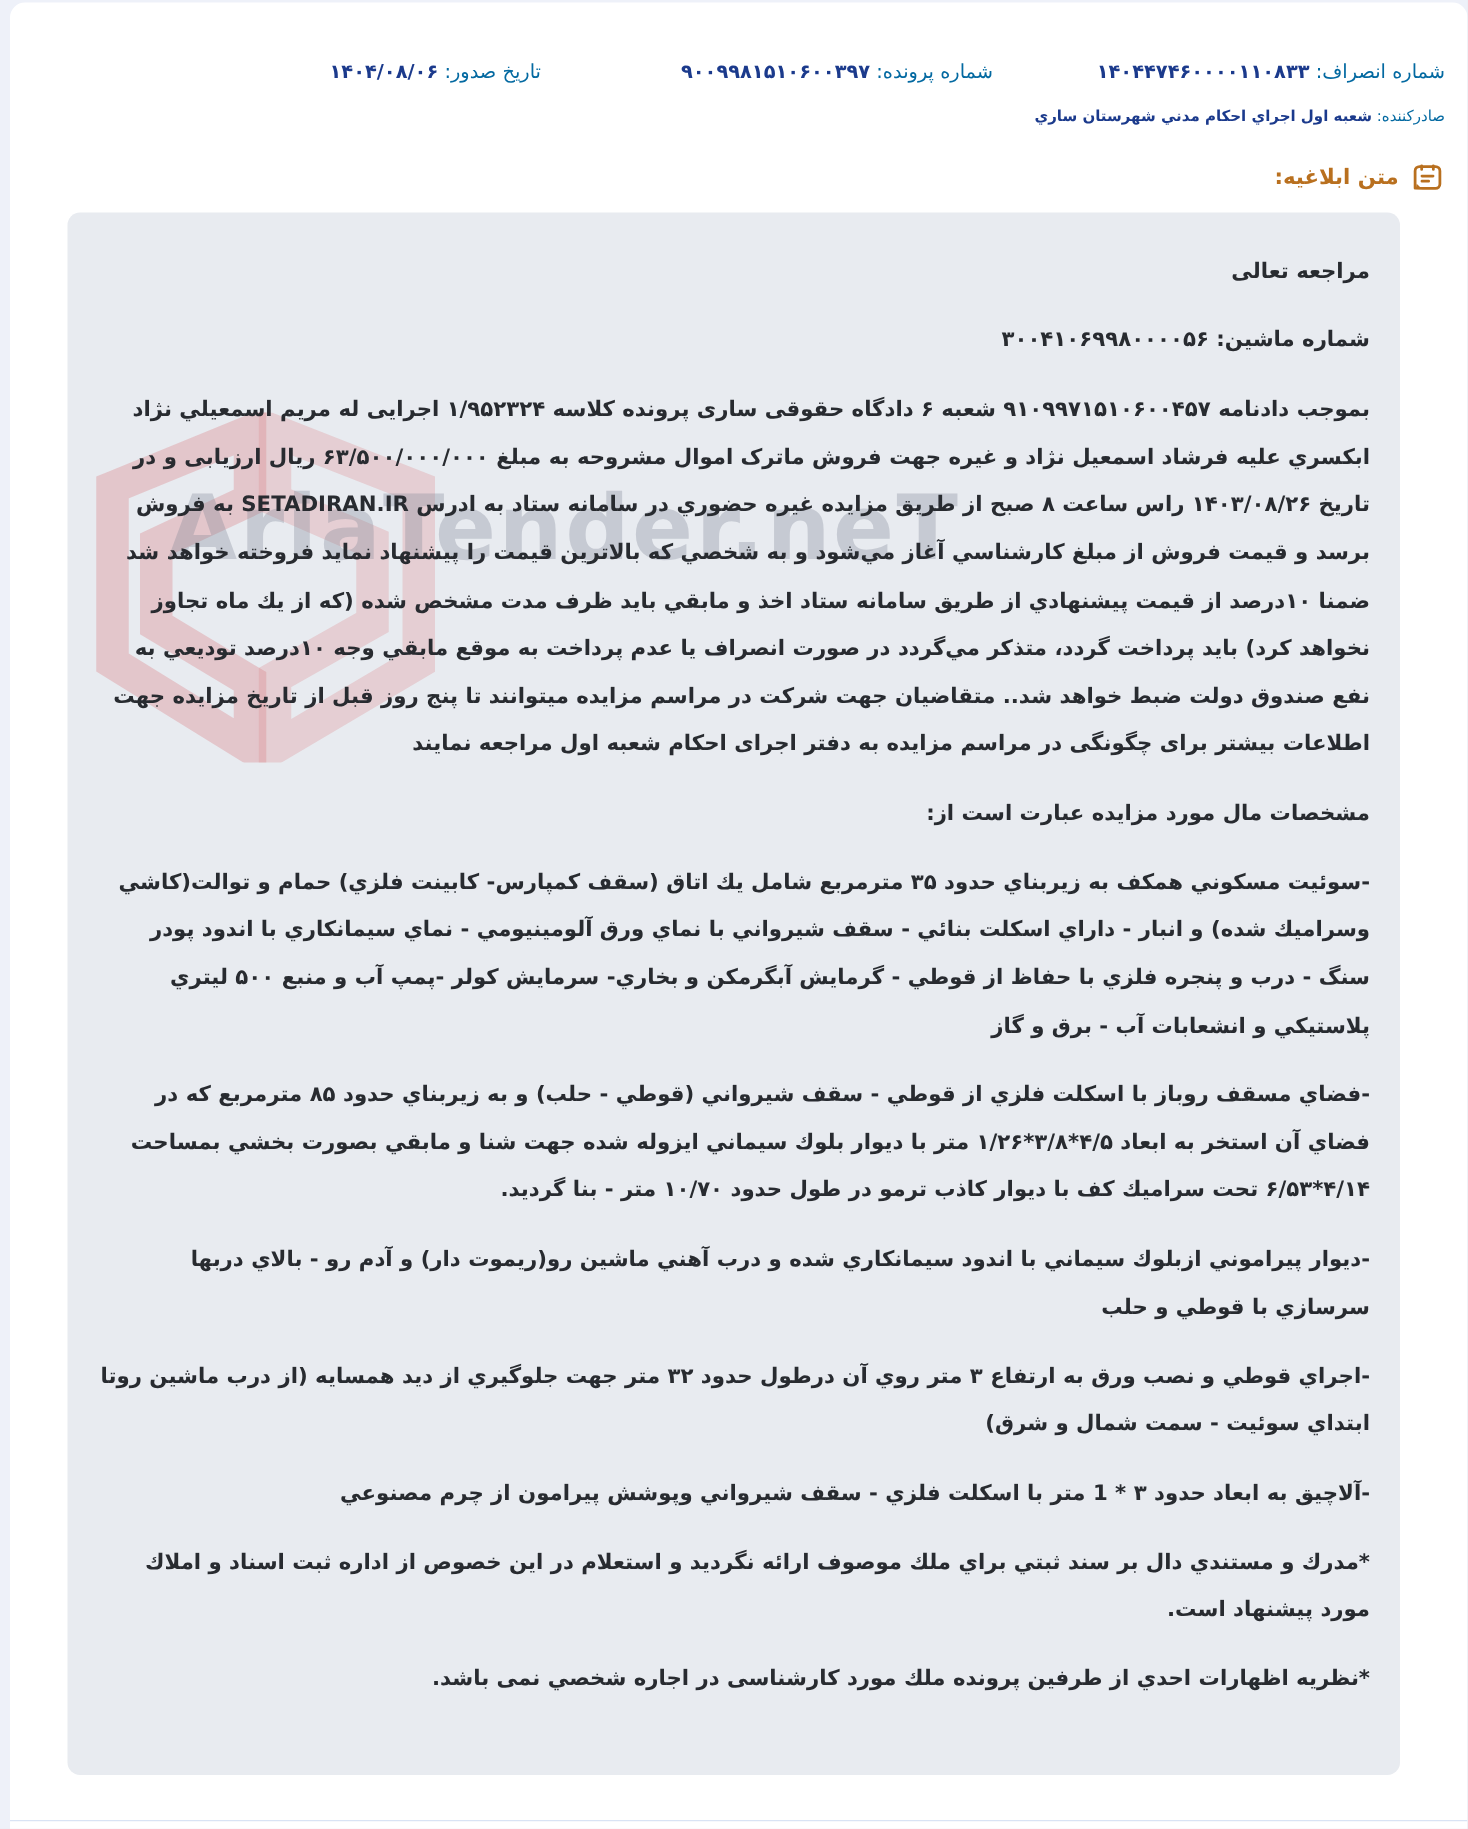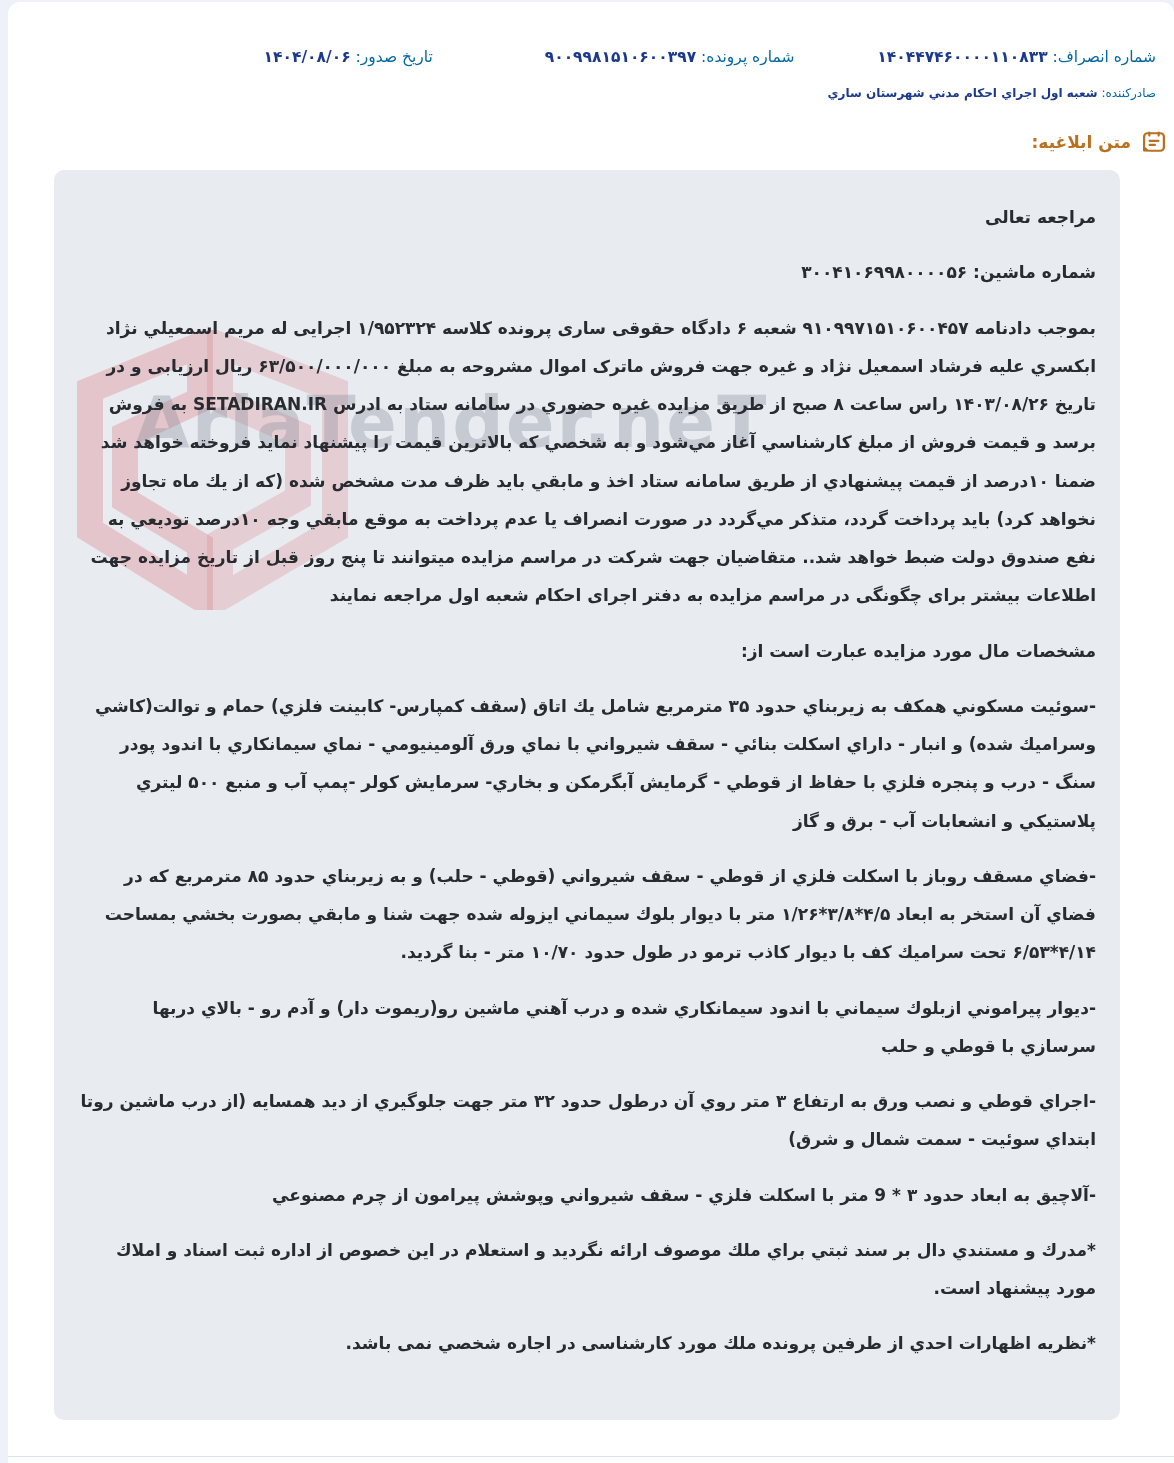--- a/index.html
+++ b/index.html
@@ -18,21 +18,21 @@
     direction:rtl;
   }
   .header { padding:46px 18px 0 18px; }
   .hrow1 { display:flex; direction:rtl; margin-bottom:20px; }
   .hfield { flex:0 0 32%; font-size:15.5px; white-space:nowrap; }
   .hlabel { color:#0369a1; font-weight:normal; }
   .hvalue { color:#1b3a8c; font-weight:bold; }
   .hrow { margin-bottom:16px; font-size:12px; }
   .section-title {
     display:flex; align-items:center; gap:9px;
-    padding:12px 6px 0 18px;
+    padding:12px 18px 0 18px;
     color:#b9701f; font-size:17px; font-weight:bold;
   }
   .section-title svg { flex:0 0 auto; }
   .body-panel {
     position:relative;
     margin:14px 46px 0 46px;
     margin-right:54px; margin-left:46px;
     width:1066px;
     background:#e8ebf0;
     border-radius:10px;
@@ -116,21 +116,21 @@
     </div>
 
     <p>مراجعه تعالی</p>
     <p>شماره ماشین: ۳۰۰۴۱۰۶۹۹۸۰۰۰۰۵۶</p>
     <p><span>بموجب دادنامه ۹۱۰۹۹۷۱۵۱۰۶۰۰۴۵۷ شعبه ۶ دادگاه حقوقی ساری پرونده کلاسه ۱/۹۵۲۳۲۴ اجرایی له مریم اسمعیلي نژاد ابکسري علیه فرشاد اسمعیل نژاد و غیره جهت فروش ماترک اموال مشروحه به مبلغ ۶۳/۵۰۰/۰۰۰/۰۰۰ ریال ارزیابی و در تاریخ ۱۴۰۳/۰۸/۲۶ راس ساعت ۸ صبح از </span><span class="u">طریق مزایده غیره حضوري در سامانه ستاد به ادرس SETADIRAN.IR</span><span> به فروش برسد و قیمت فروش از مبلغ کارشناسي آغاز مي‌شود و به شخصي که بالاترین قیمت را پیشنهاد نماید فروخته خواهد شد ضمنا ۱۰درصد از قیمت پیشنهادي  از طریق سامانه ستاد اخذ و مابقي باید ظرف مدت مشخص شده (که از یك ماه تجاوز نخواهد کرد) باید پرداخت گردد، متذکر مي‌گردد در صورت انصراف یا عدم پرداخت به موقع مابقي وجه ۱۰درصد تودیعي به نفع صندوق دولت ضبط خواهد شد.. متقاضیان جهت شرکت در مراسم مزایده میتوانند تا پنج روز قبل از تاریخ مزایده جهت اطلاعات بیشتر برای چگونگی در مراسم مزایده به دفتر اجرای احکام شعبه اول مراجعه نمایند</span></p>
     <p>مشخصات مال مورد مزایده عبارت است از:</p>
     <p>-سوئیت مسکوني همکف به زیربناي حدود ۳۵ مترمربع شامل یك اتاق (سقف کمپارس-  کابینت فلزي)  حمام و توالت(کاشي وسرامیك شده) و انبار - داراي اسکلت بنائي - سقف شیرواني با نماي ورق آلومینیومي - نماي سیمانکاري با اندود پودر سنگ - درب و پنجره فلزي با حفاظ از قوطي - گرمایش آبگرمکن و بخاري- سرمایش کولر -پمپ آب و منبع ۵۰۰ لیتري پلاستیکي و انشعابات آب - برق و گاز</p>
     <p>-فضاي مسقف روباز با اسکلت فلزي از قوطي - سقف شیرواني (قوطي - حلب) و به زیربناي حدود ۸۵ مترمربع که در فضاي آن استخر به ابعاد ۴/۵*۳/۸*۱/۲۶ متر با دیوار بلوك سیماني ایزوله شده جهت شنا و مابقي بصورت بخشي بمساحت ۴/۱۴*۶/۵۳ تحت سرامیك کف با دیوار کاذب ترمو در طول حدود ۱۰/۷۰ متر - بنا گردید.</p>
     <p>-دیوار پیراموني ازبلوك سیماني با اندود سیمانکاري شده و درب آهني ماشین رو(ریموت دار) و آدم رو - بالاي دربها سرسازي با قوطي و حلب</p>
     <p>-اجراي قوطي و نصب ورق به ارتفاع ۳ متر روي آن درطول حدود ۳۲ متر جهت جلوگیري از دید همسایه  (از درب ماشین روتا ابتداي سوئیت - سمت شمال و شرق)</p>
-    <p>-آلاچیق به ابعاد حدود ۳ * 9 متر با اسکلت فلزي - سقف شیرواني وپوشش پیرامون از چرم مصنوعي</p>
+    <p>-آلاچیق به ابعاد حدود ۳ * 1 متر با اسکلت فلزي - سقف شیرواني وپوشش پیرامون از چرم مصنوعي</p>
     <p>*مدرك و مستندي دال بر سند ثبتي براي ملك موصوف ارائه نگردید و استعلام در این خصوص از اداره ثبت اسناد و املاك مورد پیشنهاد است.</p>
     <p>*نظریه اظهارات احدي از طرفین پرونده  ملك مورد کارشناسی در اجاره شخصي نمی باشد.</p>
 
   </div>
 
 </div>
 
 <div class="bottom-line"></div>
 
 </body></html>

